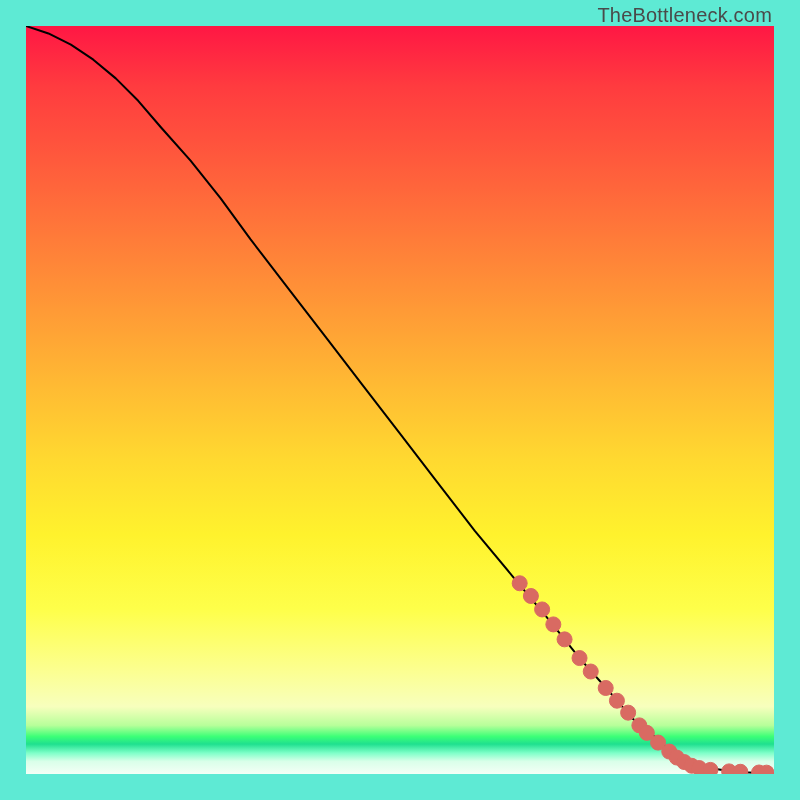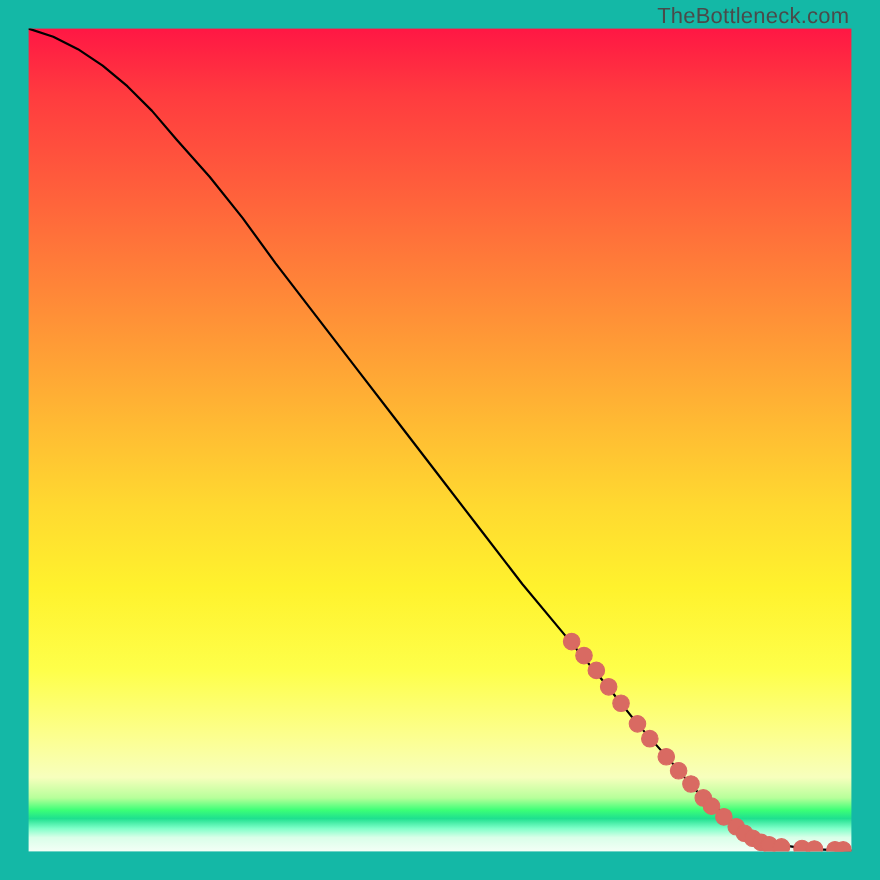--- a/index.html
+++ b/index.html
@@ -8,21 +8,21 @@
     width: 800px;
     height: 800px;
     overflow: hidden;
     background: #000;
     font-family: Arial, Helvetica, sans-serif;
   }
   .frame {
     position: relative;
     width: 800px;
     height: 800px;
-    background: #14b8a6;
+    background: #5eead4;
   }
   .plot-area {
     position: absolute;
     left: 26px;
     top: 26px;
     width: 748px;
     height: 748px;
     
     background: linear-gradient(
       to bottom,

